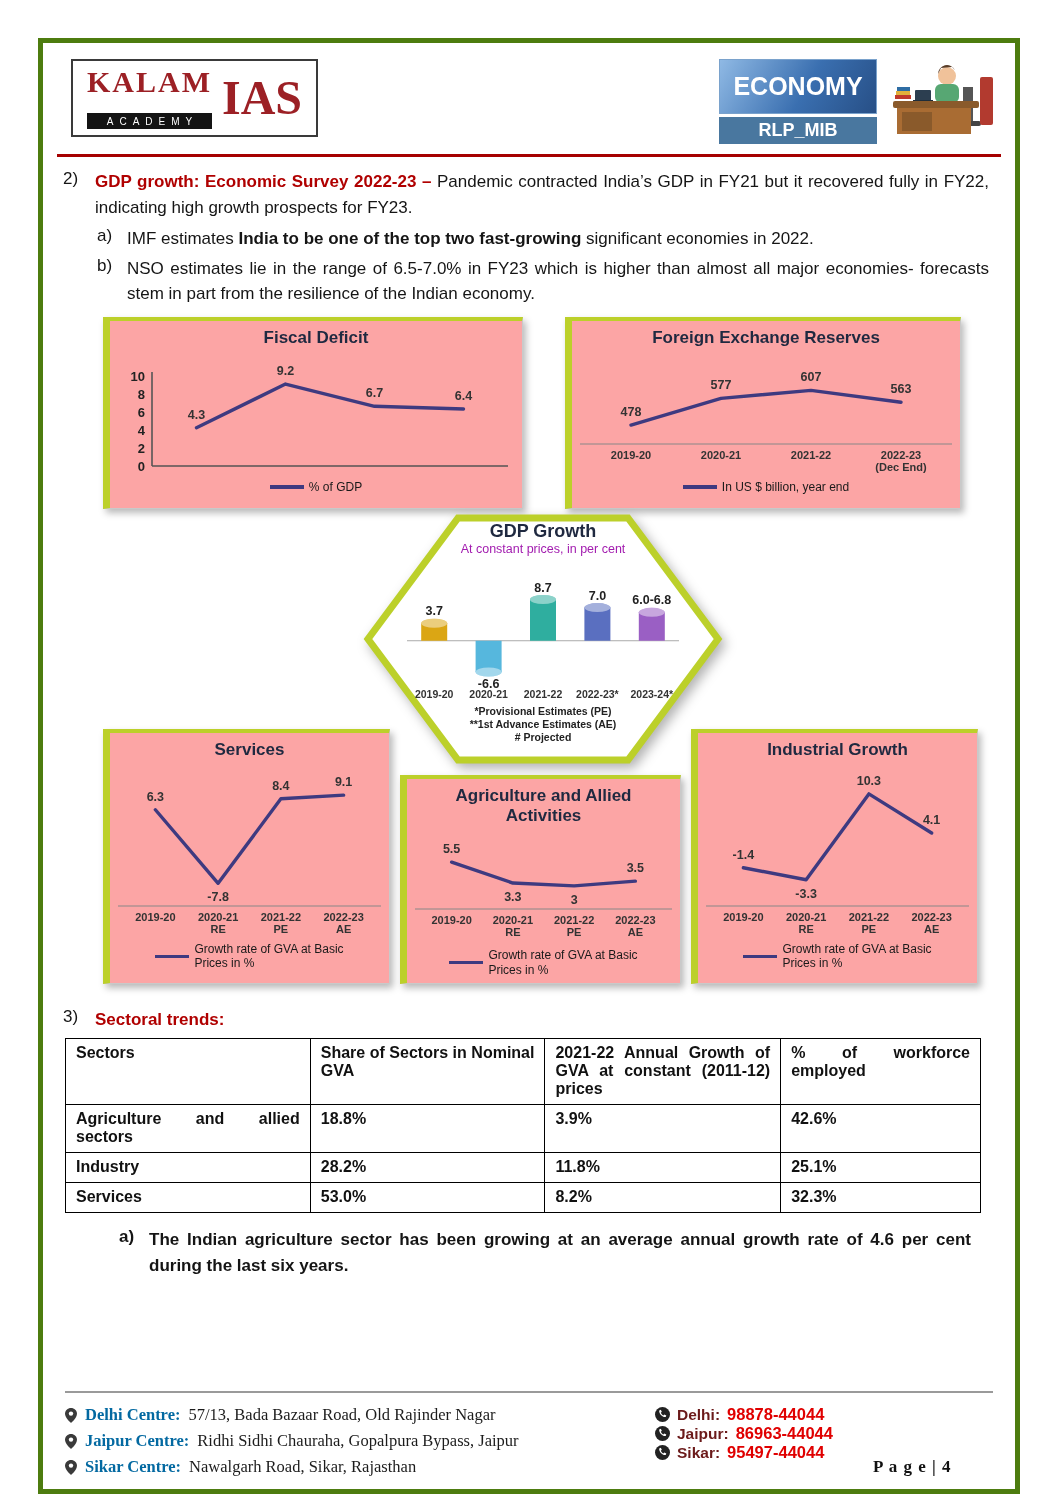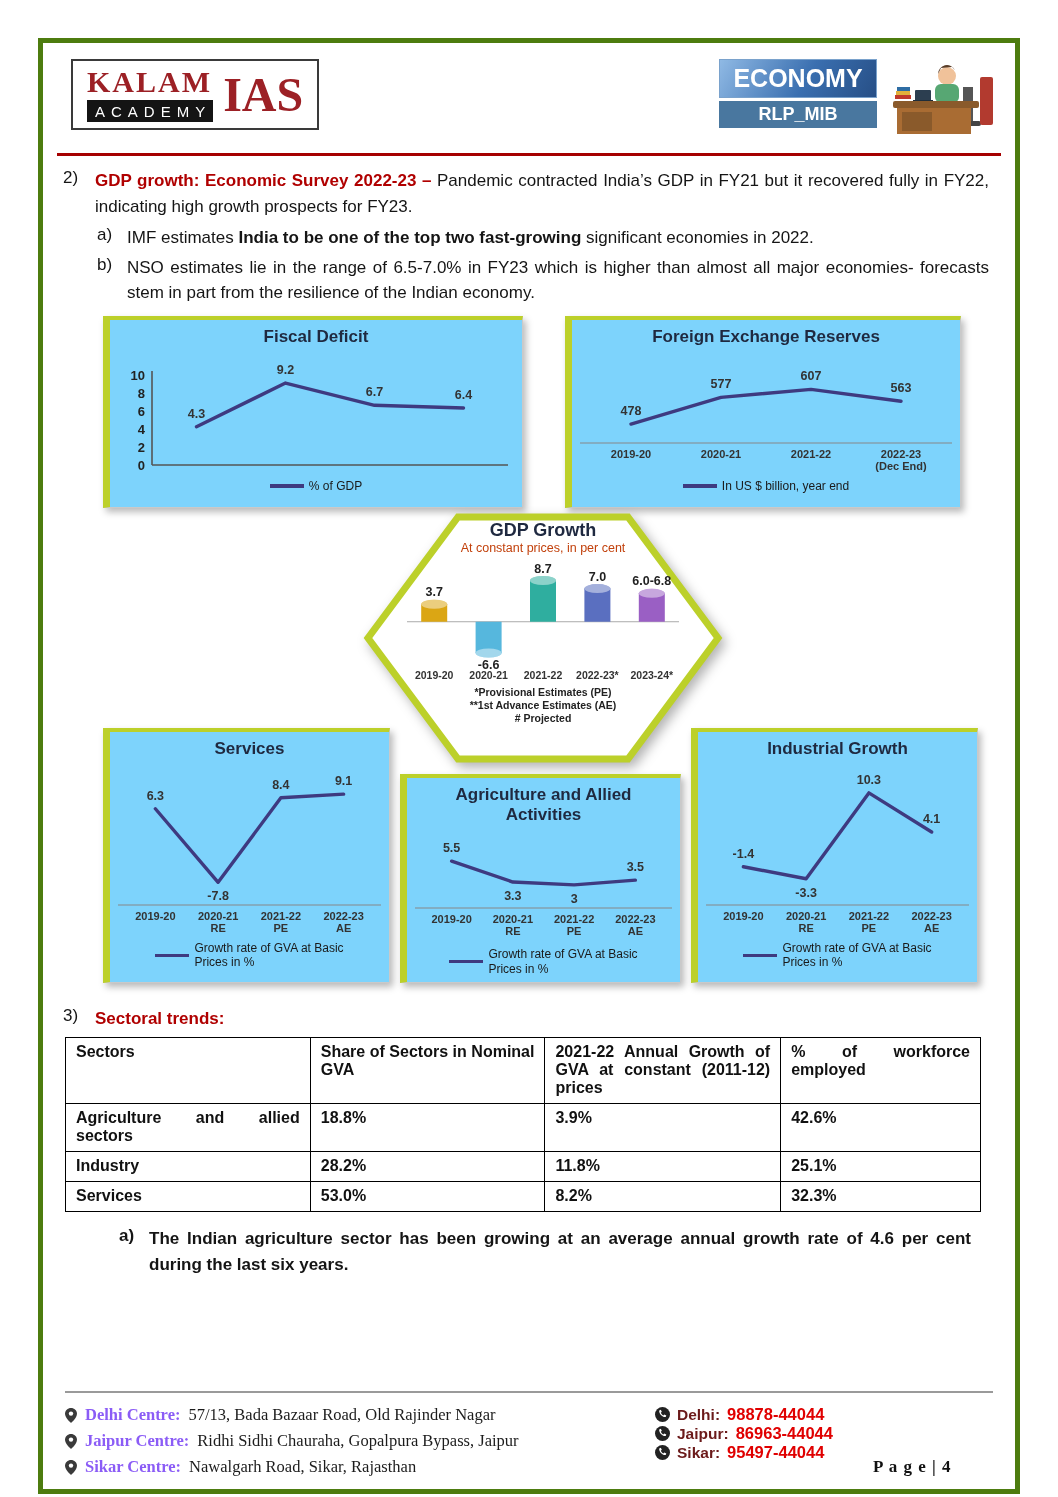--- a/index.html
+++ b/index.html
@@ -4,75 +4,75 @@
 <style>
   * {margin:0; padding:0; box-sizing:border-box;}
   html,body {width:1058px; height:1497px;}
   body {background:#fff; font-family:"Liberation Sans",sans-serif; position:relative; overflow:hidden; color:#151515;}
   .frame {position:absolute; left:38px; top:38px; width:982px; height:1456px; border:5px solid #4d7c0f; background:#fff;}
 
   
   .hdr {display:flex; justify-content:space-between; align-items:flex-start; padding:16px 18px 0 28px;}
   .logo {display:flex; align-items:center; gap:10px; border:2px solid #3a3a3a; padding:6px 14px;}
   .logo-kalam {font-family:"Liberation Serif",serif; font-weight:bold; font-size:30px; color:#9c2025; letter-spacing:2px; line-height:1;}
-  .logo-academy {background:#141414; color:#fff; font-size:15px; letter-spacing:6px; text-align:right; padding:3px 2px 2px 8px; margin-top:3px;}
+  .logo-academy {background:#141414; color:#fff; font-size:10px; letter-spacing:6px; text-align:center; padding:3px 2px 2px 8px; margin-top:16px;}
   .logo-ias {font-family:"Liberation Serif",serif; font-weight:bold; font-size:48px; color:#9c2025; line-height:.9;}
   .hdr-right {display:flex; align-items:flex-start; gap:8px;}
   .banner-col {width:158px;}
-  .banner-top {background:linear-gradient(120deg,#8fb9e4 0%,#3a6fb0 55%,#274f86 100%); color:#fff; font-weight:bold; font-size:25px; text-align:center; padding:4px 0; border:1px solid #7aa2cc;}
+  .banner-top {background:linear-gradient(120deg,#8fb9e4 0%,#3a6fb0 55%,#274f86 100%); color:#fff; font-weight:bold; font-size:25px; text-align:center; padding:12px 0; border:1px solid #7aa2cc;}
   .banner-bottom {background:#49779f; color:#fff; font-weight:bold; font-size:18px; text-align:center; padding:3px 0; margin-top:3px;}
   .redline {height:3px; background:#a50000; margin:10px 14px 0 14px;}
 
   
   .docbody {padding:12px 26px 0 20px; font-size:17px;}
   .para {display:flex; margin-bottom:6px;}
   .pnum {width:32px; flex:none;}
   .pnum2 {width:30px; flex:none;}
   .lvl2 {margin-left:34px; margin-bottom:4px;}
   .ptxt {flex:1; text-align:justify; line-height:1.5;}
   .red {color:#b00000;}
   .b {font-weight:bold;}
   .mt {margin-top:14px;}
 
   
   .charts {position:relative; height:676px; margin-top:10px;}
-  .card {position:absolute; background:#7dd3fc; border:1px solid #c9c9c9; border-left:7px solid #bcd02a; border-top:4px solid #bcd02a;
+  .card {position:absolute; background:#fca5a5; border:1px solid #c9c9c9; border-left:7px solid #bcd02a; border-top:4px solid #bcd02a;
          box-shadow:3px 4px 7px rgba(0,0,0,.28); display:flex; flex-direction:column;align-items:center;}
   .card-title {text-align:center; font-weight:bold; font-size:17px; color:#1f2940; padding:7px 10px 2px; line-height:1.2;}
   .chart-canvas {width:100%;}
   .h128 {height:128px;} .h178 {height:178px;} .h118 {height:118px;}
   .legend {display:flex; align-items:center; justify-content:center; gap:5px; font-size:12px; color:#1a1a1a; padding:2px 4px 8px;}
   .legend-line {width:34px; height:3.5px; background:#3e3a80; flex:none;}
   .legend-col {display:flex; flex-direction:column; line-height:1.2;}
   #card-fiscal {left:40px; top:0; width:420px; height:192px;}
   #card-fx {left:502px; top:0; width:396px; height:192px;}
   #card-services {left:40px; top:412px; width:287px; height:255px;}
   #card-agri {left:337px; top:458px; width:281px; height:209px;}
   #card-industrial {left:628px; top:412px; width:287px; height:255px;}
   .hex-card {position:absolute; left:300px; top:196px; width:360px; height:252px; filter:drop-shadow(4px 5px 6px rgba(0,0,0,.3));}
   .hex-bg {position:absolute; left:0; top:0; width:100%; height:100%;}
   .hex-content {position:absolute; left:26px; right:26px; top:8px; bottom:6px; display:flex; flex-direction:column; align-items:center;}
   .hex-title {font-weight:bold; font-size:18px; color:#1f2940;}
-  .hex-sub {font-size:12.5px; color:#c2410c; margin-bottom:1px;}
+  .hex-sub {font-size:12.5px; color:#a21caf; margin-bottom:19px;}
   .canvas-gdp {width:300px; height:130px;}
   .footnotes {font-size:10.5px; font-weight:bold; line-height:1.25; text-align:center; color:#222;}
 
   
   .sector-table {border-collapse:collapse; width:916px; margin:6px 0 0 2px; font-size:16px; font-weight:bold; color:#111;}
   .sector-table th,.sector-table td {border:1.6px solid #000; padding:5px 10px 6px; vertical-align:top; text-align:left;}
   .sector-table th,.sector-table td:first-child {text-align:justify;}
   .note {margin:14px 18px 0 56px;}
 
   
   .footer {position:absolute; left:22px; right:22px; bottom:12px; font-family:"Liberation Serif",serif;}
   .footer-sep {border-top:2px solid #9a9a9a; margin-bottom:12px;}
   .footer-cols {display:flex; align-items:flex-start;}
   .centres {flex:1; display:flex; flex-direction:column; gap:6px;}
   .centre-row {display:flex; align-items:center; gap:8px; font-size:16.5px;}
-  .centre-label {font-weight:bold; color:#8b5cf6;}
+  .centre-label {font-weight:bold; color:#0369a1;}
   .centre-addr {color:#1c1c1c;}
   .phones {width:218px; display:flex; flex-direction:column; font-family:"Liberation Sans",sans-serif;}
   .phone-row {display:flex; align-items:center; gap:7px; font-size:15.5px;}
   .phone-label {font-weight:bold; color:#6b1a1a;}
   .phone-number {font-weight:bold; color:#e00000; font-size:16.5px;}
   .pagenum {width:120px; text-align:left; align-self:flex-end; font-weight:bold; font-size:17px; letter-spacing:1px; color:#111;}
 </style>
 </head>
 <body>
 

